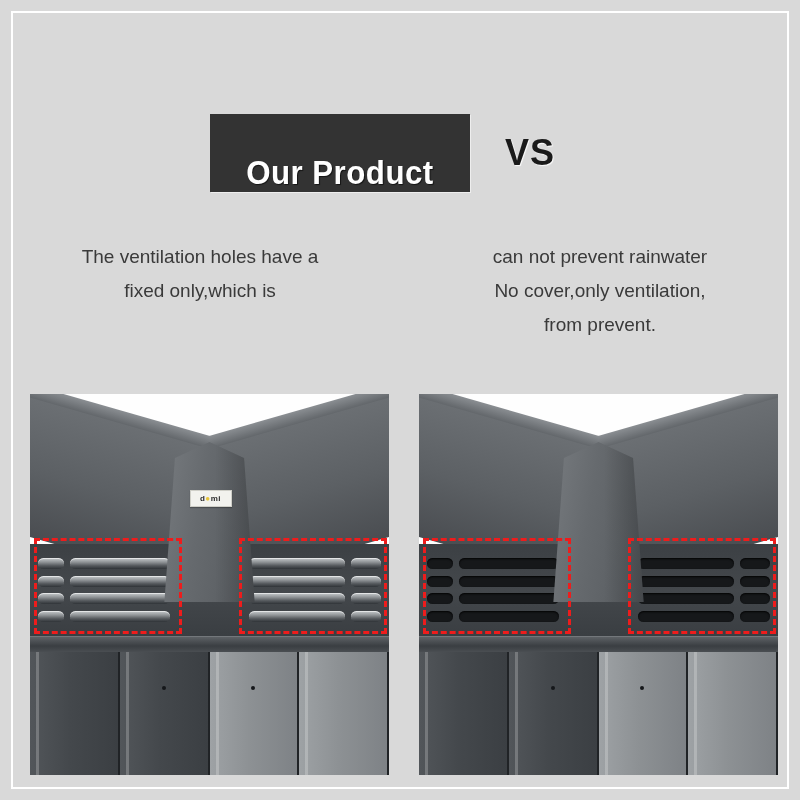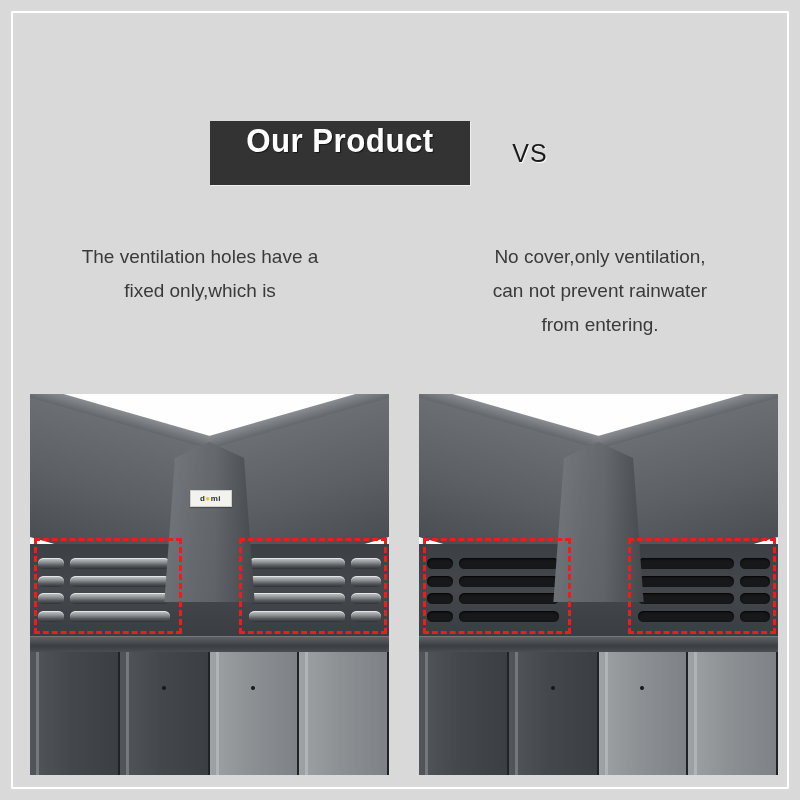--- a/index.html
+++ b/index.html
@@ -27,23 +27,23 @@
   .banner-row {
     position: absolute;
     left: 0; top: 116px;
     width: 800px; height: 74px;
     display: flex;
     align-items: center;
     justify-content: center;
   }
   .banner {
     background: #333333;
-    height: 64px;
-    display: flex;
-    align-items: flex-start;
+    height: 78px;
+    display: flex;
+    align-items: flex-end;
     justify-content: center;
     box-shadow: 1px 1px 0 rgba(255,255,255,0.55);
   }
   .banner-left  { width: 260px; }
   .banner-right { width: 290px; }
   .banner-text {
     color: #ffffff;
     font-size: 34px;
     font-weight: bold;
     letter-spacing: 0.5px;
@@ -53,22 +53,22 @@
     transform: scaleX(0.92);
   }
   .vs-wrap {
     width: 121px;
     display: flex;
     align-items: center;
     justify-content: center;
   }
   .vs-text {
     color: #1a1a1a;
-    font-size: 25px;
-    font-weight: normal;
+    font-size: 36px;
+    font-weight: bold;
     letter-spacing: 1px;
     text-shadow: 1px 1px 1px rgba(255,255,255,0.9);
   }
 
   
   .desc-row {
     position: absolute;
     left: 0; top: 240px;
     width: 800px;
     display: flex;
@@ -259,23 +259,23 @@
 </div>
 
 <div class="desc-row">
 
   <div class="desc">
     <span class="desc-line">The ventilation holes have a</span>
     <span class="desc-line">fixed only,which is</span>
   </div>
 
   <div class="desc">
+    <span class="desc-line">can not prevent rainwater</span>
     <span class="desc-line">No cover,only ventilation,</span>
-    <span class="desc-line">can not prevent rainwater</span>
-    <span class="desc-line">from entering.</span>
+    <span class="desc-line">from prevent.</span>
   </div>
 </div>
 
 <div class="photos">
 
   <div class="photo">
     <div class="sky"></div>
 
     <div class="roof-left"></div>
     <div class="roof-right"></div>

